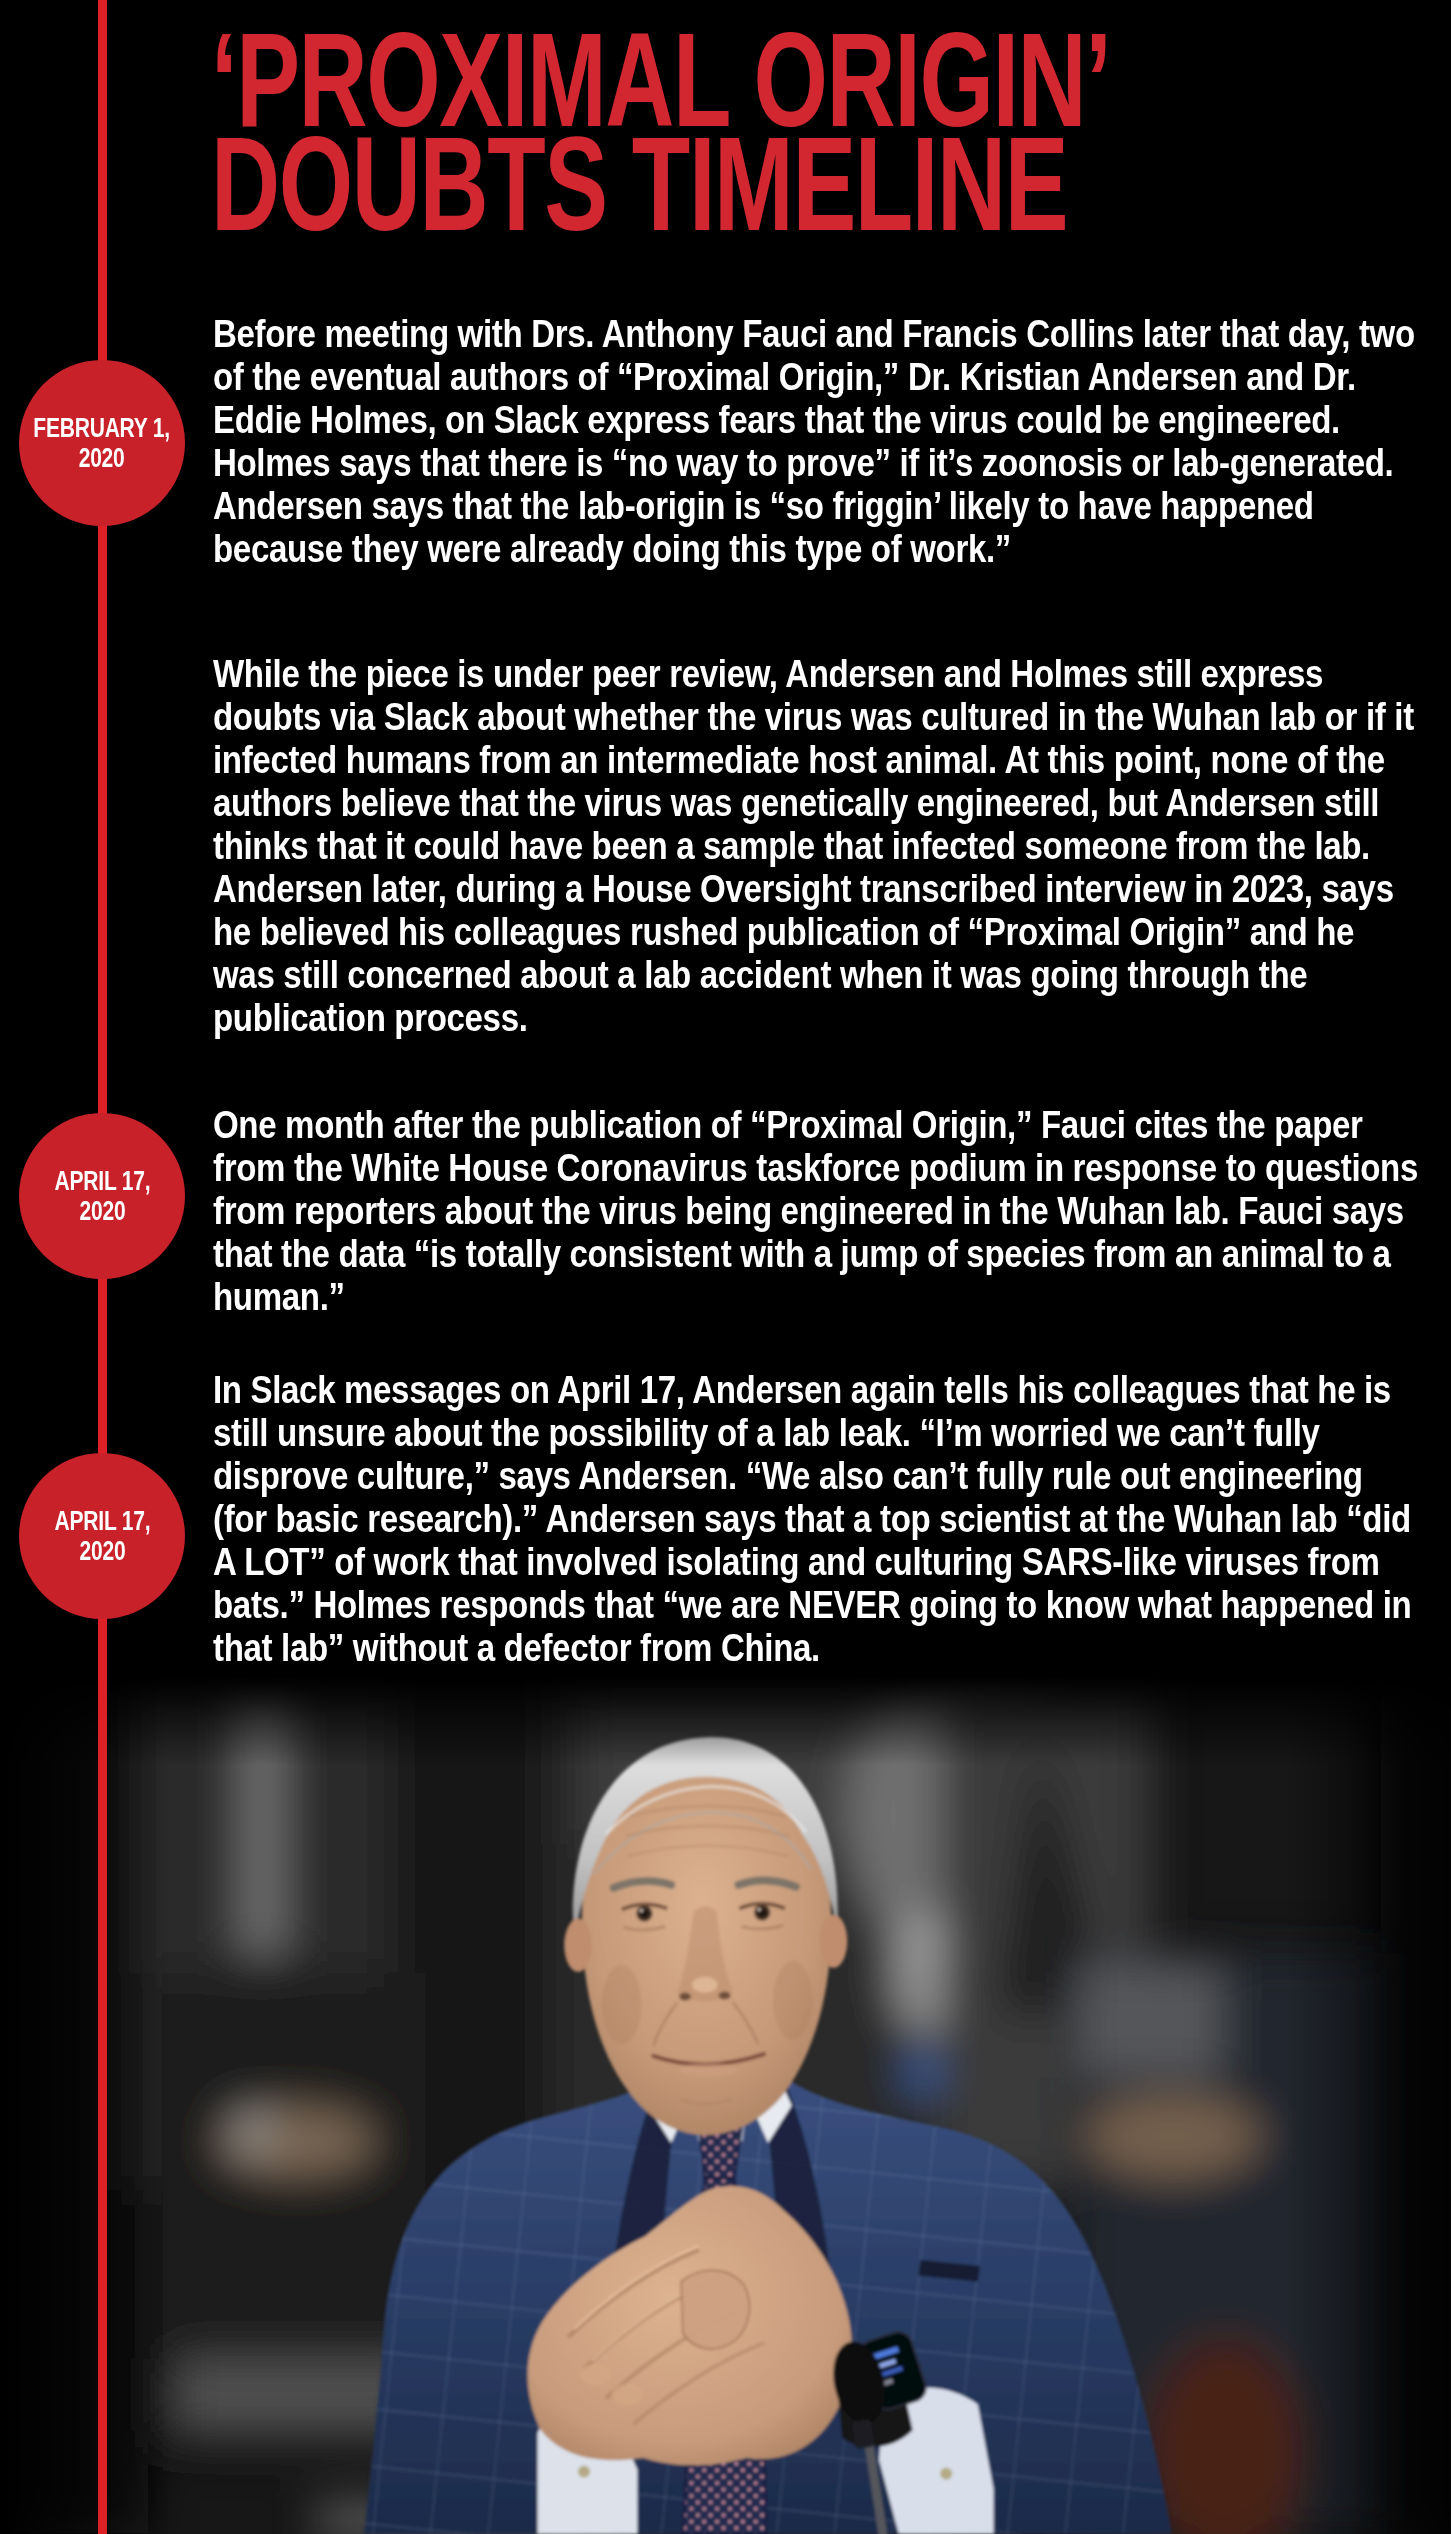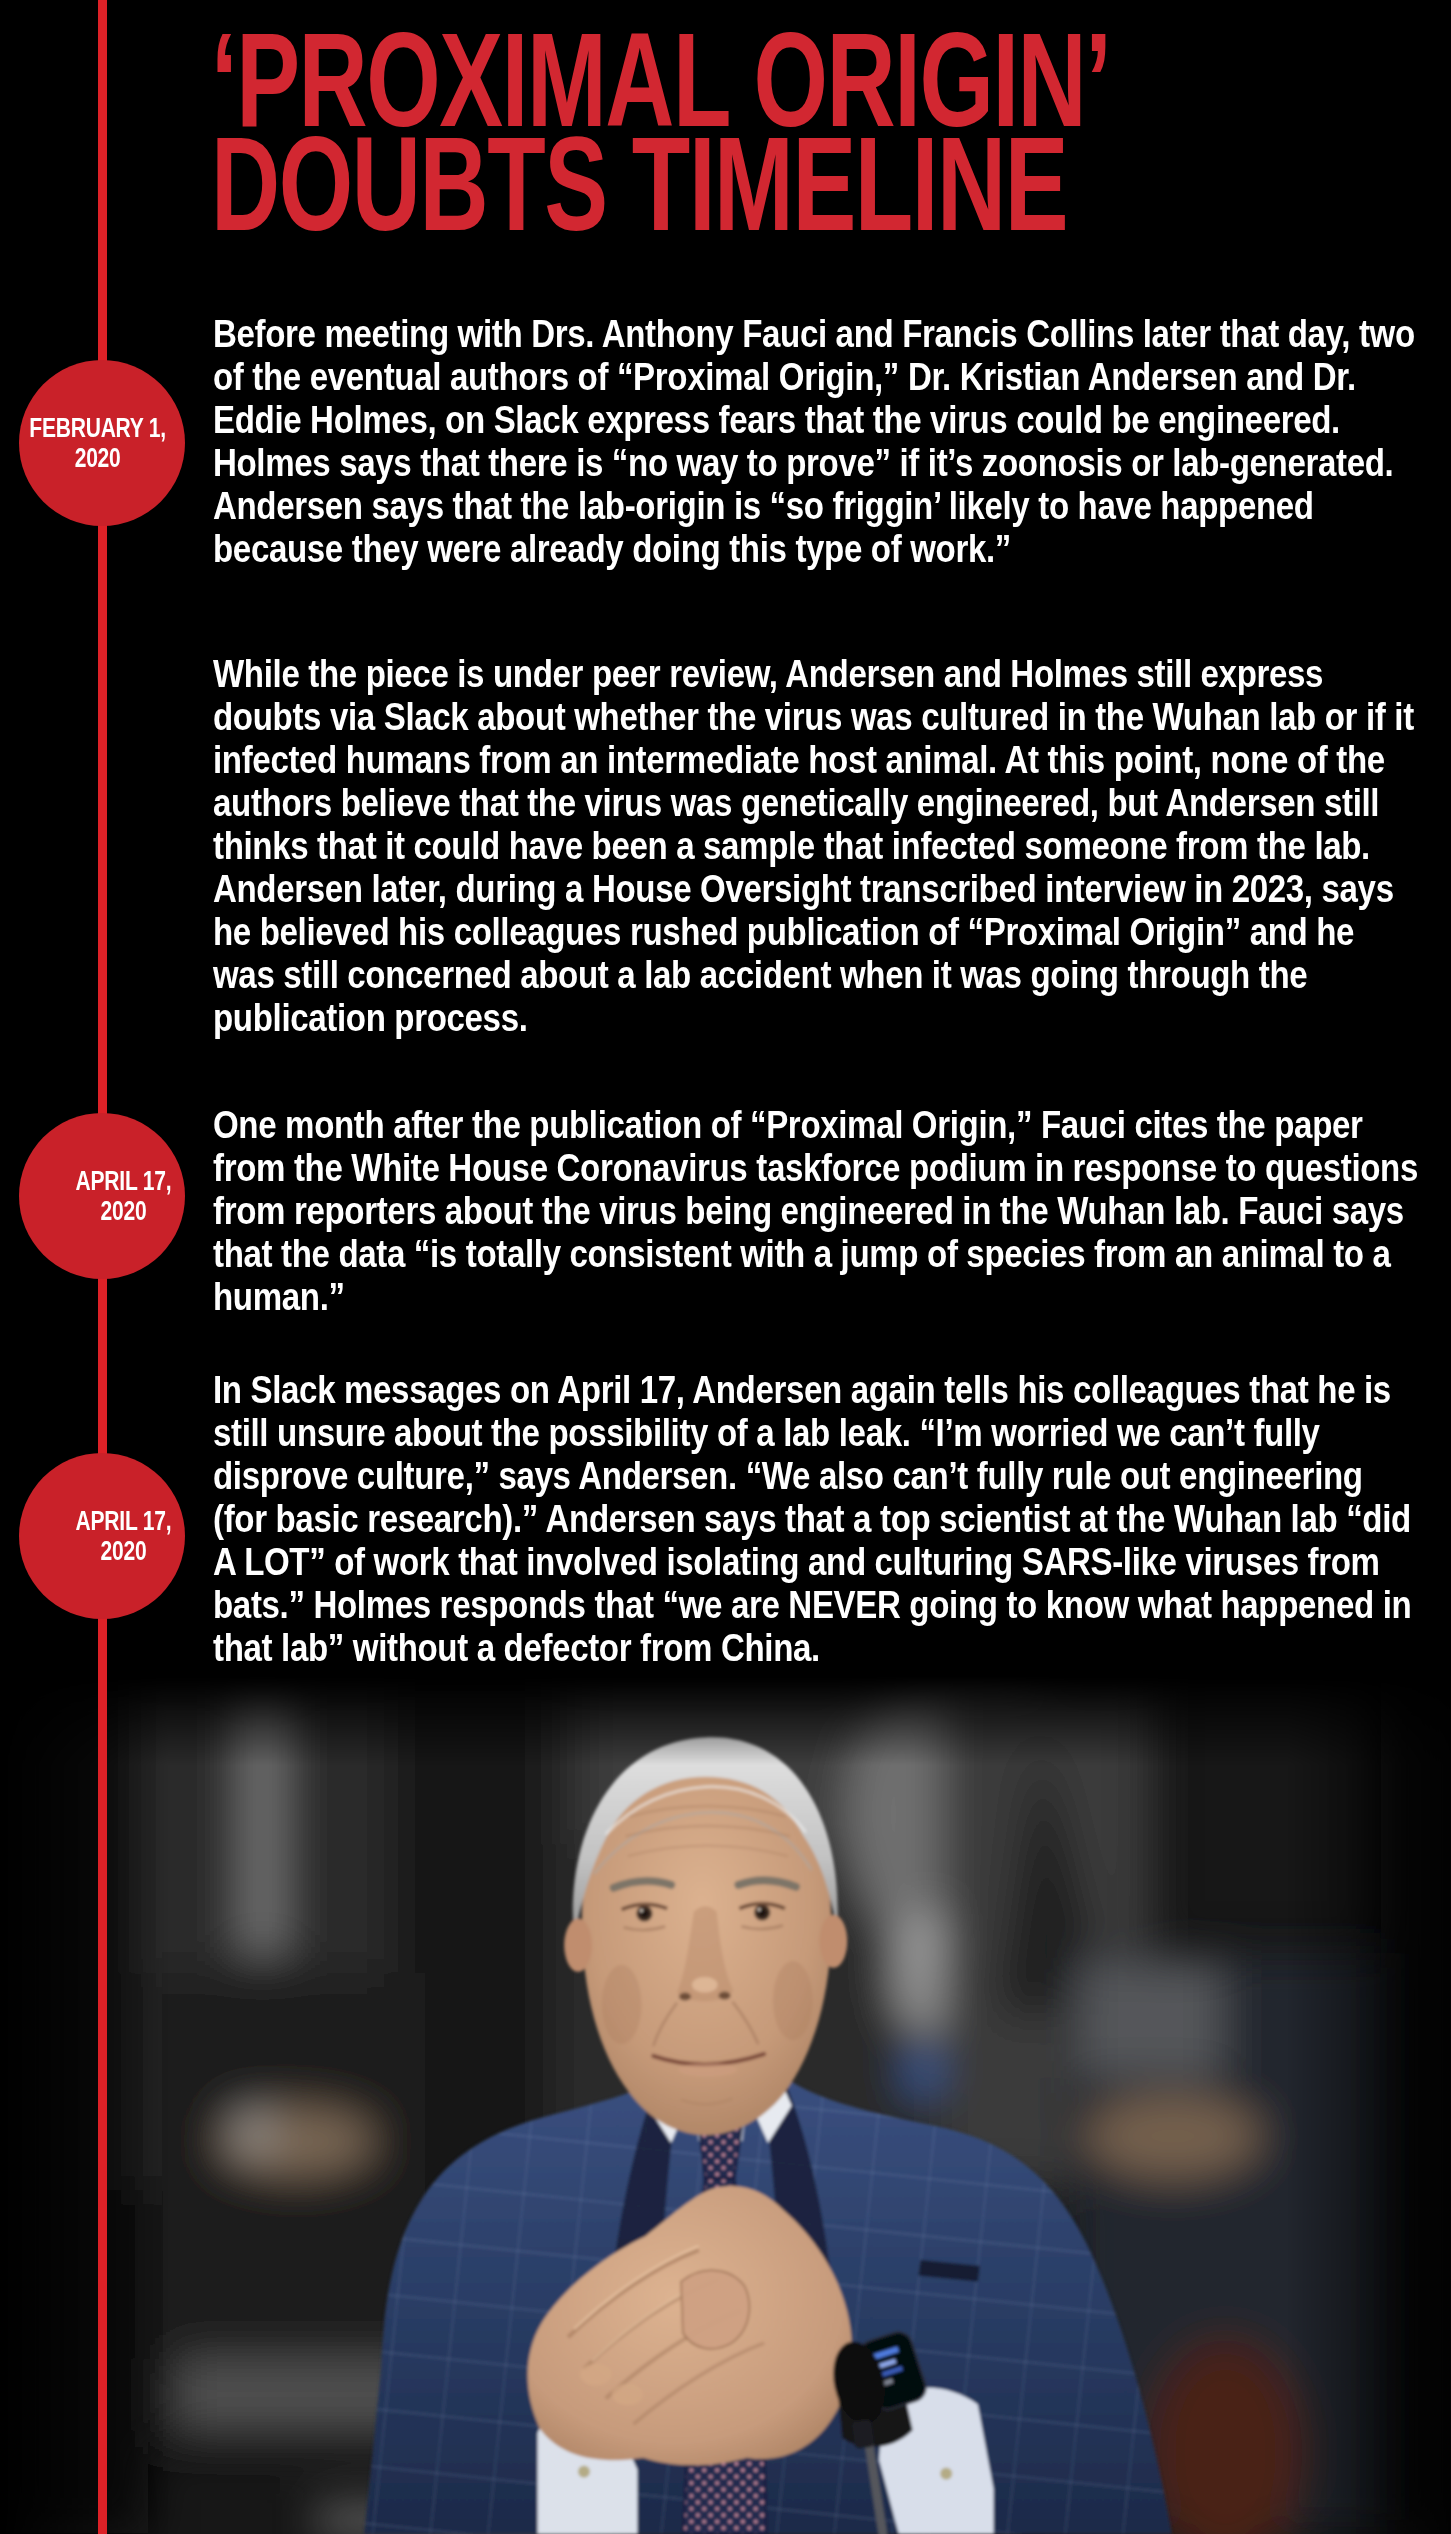--- a/index.html
+++ b/index.html
@@ -13,21 +13,21 @@
   .title{position:absolute;left:211px;top:28px;z-index:2;color:#d22731;
     font-size:133px;font-weight:800;line-height:104px;letter-spacing:-2px;
     transform:scaleX(0.72);transform-origin:top left;white-space:nowrap;}
   .title span{display:block;}
   
   .entry-text{position:absolute;left:213px;width:1386px;margin:0;z-index:2;color:#ffffff;
     font-size:38px;font-weight:700;line-height:43px;letter-spacing:-0.4px;
     transform:scaleX(0.87);transform-origin:top left;}
   
   .badge{position:absolute;left:19px;width:166px;height:166px;border-radius:50%;
-    background:#c92129;z-index:4;display:flex;align-items:center;justify-content:flex-end;}
+    background:#c92129;z-index:4;display:flex;align-items:center;justify-content:center;}
   .badge-inner{text-align:center;color:#fff;font-weight:700;font-size:27px;line-height:30px;
     letter-spacing:-0.3px;transform:scaleX(0.78);white-space:nowrap;}
   .badge-inner span{display:block;}
   
   .photo{position:absolute;left:0;top:1676px;width:1451px;height:858px;z-index:1;}
   .photo svg{display:block;}
 </style>
 </head>
 <body>
 

